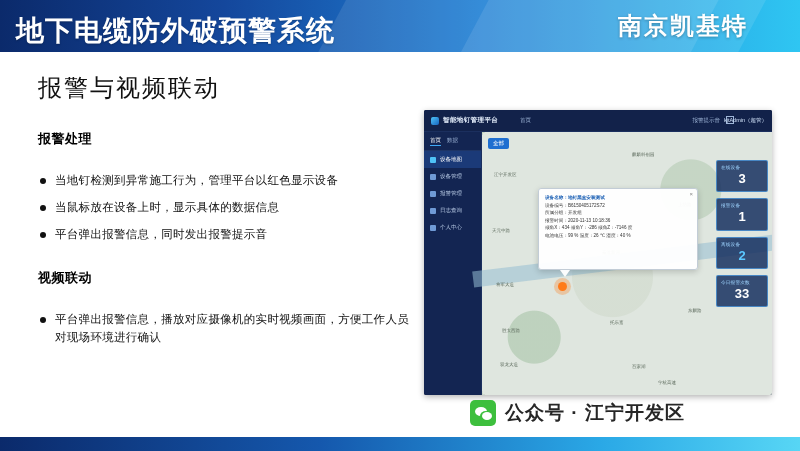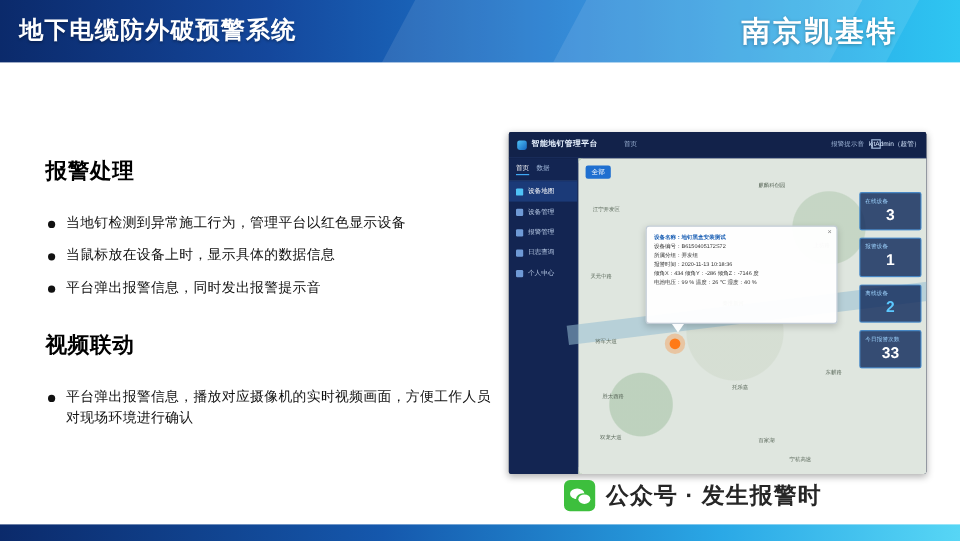--- a/index.html
+++ b/index.html
@@ -29,21 +29,21 @@
     transform: skewX(-28deg);
   }
   .header .swoosh2 {
     position: absolute; left: 470px; top: -30px;
     width: 230px; height: 130px;
     background: rgba(255,255,255,0.10);
     transform: skewX(-28deg);
   }
   .header-title {
     position: absolute; left: 16px; top: 12px;
-    font-size: 20px; font-weight: bold; color: #ffffff;
+    font-size: 28px; font-weight: bold; color: #ffffff;
     letter-spacing: 1px;
     text-shadow: 0 1px 2px rgba(0,0,0,0.25);
   }
   .header-brand {
     position: absolute; right: 52px; top: 10px;
     font-size: 24px; font-weight: bold; color: #ffffff;
     font-family: "DejaVu Serif", serif;
     letter-spacing: 2px;
     text-shadow: 0 1px 3px rgba(0,0,0,0.3);
   }
@@ -54,21 +54,21 @@
     font-size: 24px; color: #111111;
     letter-spacing: 2px;
   }
 
   
   .content {
     position: absolute; left: 38px; top: 130px;
     width: 372px;
   }
   .section-head {
-    font-size: 18px; font-weight: bold; color: #000000;
+    font-size: 13px; font-weight: bold; color: #000000;
     margin-bottom: 6px; letter-spacing: .5px;
   }
   .section-head.second { margin-top: 26px; }
   ul.bullets { list-style: none; margin-top: 24px; }
   ul.bullets li {
     position: relative;
     padding-left: 17px;
     margin-bottom: 9px;
     font-size: 11.5px;
     line-height: 1.55;
@@ -277,20 +277,21 @@
 
 <div class="slide">
 
   <div class="header">
     <div class="swoosh1"></div>
     <div class="swoosh2"></div>
     <div class="header-title">地下电缆防外破预警系统</div>
     <div class="header-brand">南京凯基特</div>
   </div>
 
+  <div class="slide-title">报警与视频联动</div>
 
   <div class="content">
     <div class="section-head">报警处理</div>
     <ul class="bullets">
       <li>当地钉检测到异常施工行为，管理平台以红色显示设备</li>
       <li>当鼠标放在设备上时，显示具体的数据信息</li>
       <li>平台弹出报警信息，同时发出报警提示音</li>
     </ul>
     <div class="section-head second">视频联动</div>
     <ul class="bullets">
@@ -381,17 +382,17 @@
         <div class="card">
           <div class="ctitle">今日报警次数</div>
           <div class="cval">33</div>
         </div>
       </div>
     </div>
   </div>
 
   <div class="footer">
     <div class="wechat"></div>
-    <div class="footer-text">公众号 · 发生报警时</div>
+    <div class="footer-text">公众号 · 江宁开发区</div>
   </div>
 
   <div class="bottom-bar"></div>
 </div>
 
 </body></html>

